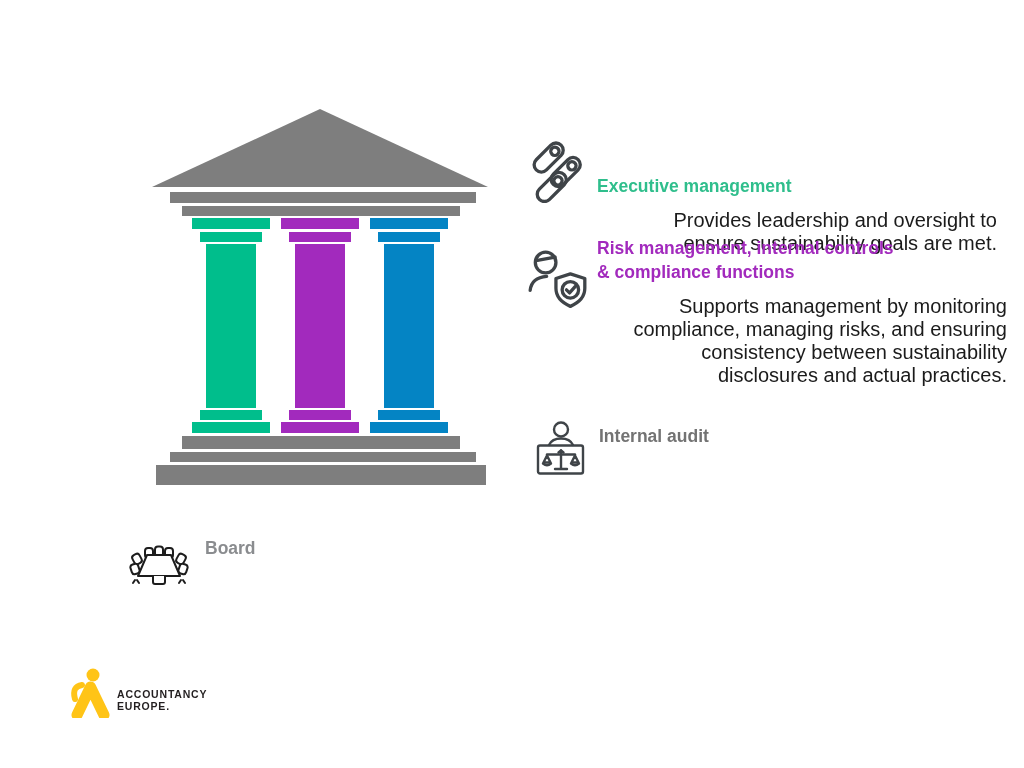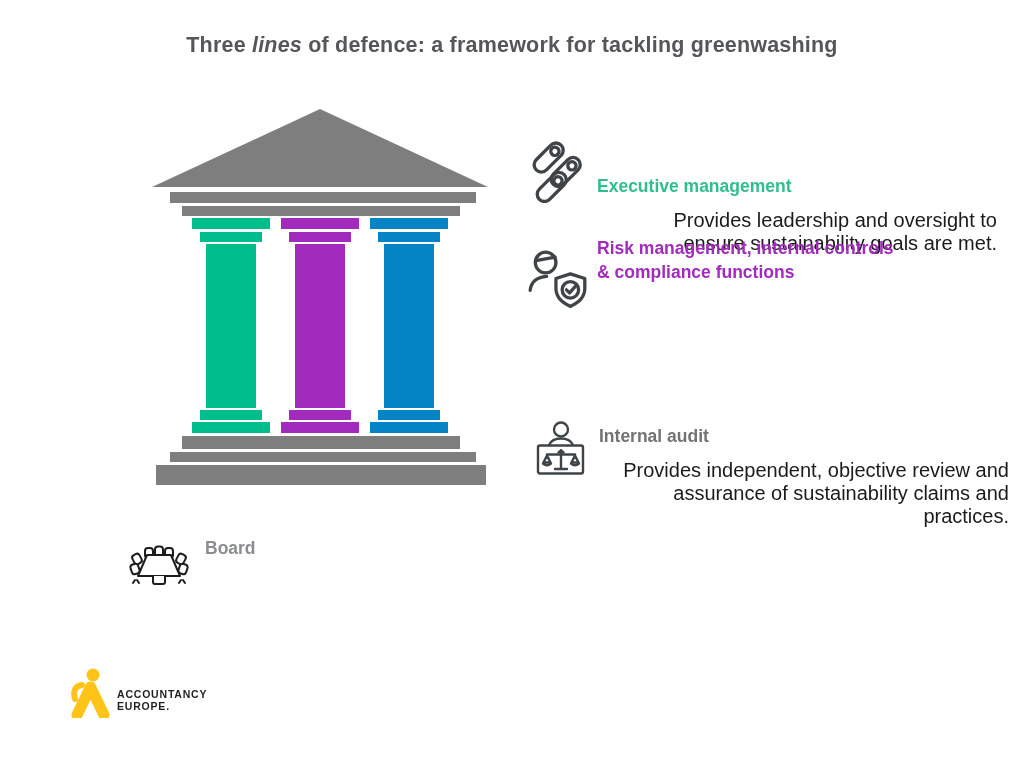--- a/index.html
+++ b/index.html
@@ -67,23 +67,20 @@
     color: #231F20;
     letter-spacing: 0.8px;
     line-height: 12.5px;
   }
 </style>
 </head>
 <body>
 
 <div class="canvas">
 
-  <div class="title">
-    <span>Three </span><span class="ital">lines</span><span> of defence: a framework for tackling greenwashing</span>
-  </div>
 
   <svg class="temple-svg" viewBox="0 0 340 380">
 
     <g fill="#7E7E7E">
       <polygon points="170,4 338,82 2,82"></polygon>
       <rect x="20" y="87" width="306" height="11"></rect>
       <rect x="32" y="101" width="278" height="10"></rect>
       <rect x="32" y="331" width="278" height="13"></rect>
       <rect x="20" y="347" width="306" height="10"></rect>
       <rect x="6" y="360" width="330" height="20"></rect>
@@ -142,42 +139,43 @@
       <path d="M 10.8 13.2 L 29.2 9.8"></path>
       <path d="M 5 42 Q 6.5 29.5 21 28.5"></path>
       <path d="M 44 26 L 58 30.5 V 40 Q 58 51.5 44 57.5 Q 30 51.5 30 40 V 30.5 Z"></path>
       <circle cx="44" cy="41.5" r="8"></circle>
       <path d="M 40.2 41.5 L 43.2 44.5 L 48.8 38.2"></path>
     </g>
   </svg>
   <div class="sec-text" style="left:597px; top:236px; width:410px;">
     <div class="sec-heading heading-purple">Risk management, internal controls
 &amp; compliance functions</div>
+    <div class="sec-body">Supports management by monitoring
+compliance, managing risks, and ensuring
+consistency between sustainability
+disclosures and actual practices.</div>
   </div>
 
   <svg class="section-icon" style="left:534px; top:421px; width:52px; height:56px;" viewBox="0 0 52 56">
     <g class="icon-stroke-thin">
       <circle cx="27" cy="8.5" r="7"></circle>
       <path d="M 15 24 Q 18 17.5 27 17.5 Q 36 17.5 39 24"></path>
       <rect x="4" y="24.5" width="45" height="28" rx="2"></rect>
       <path d="M 13 33.5 H 41"></path>
       <path d="M 27 29.5 V 47"></path>
       <path d="M 27 29.5 L 24.5 31.5 M 27 29.5 L 29.5 31.5"></path>
       <path d="M 21 48 H 33"></path>
       <path d="M 13 34.5 L 9.5 41.5 H 16.5 Z"></path>
       <path d="M 9 42.5 Q 13 46 17 42.5"></path>
       <path d="M 41 34.5 L 37.5 41.5 H 44.5 Z"></path>
       <path d="M 37 42.5 Q 41 46 45 42.5"></path>
     </g>
   </svg>
   <div class="sec-text" style="left:599px; top:424px; width:410px;">
     <div class="sec-heading heading-blue">Internal audit</div>
-    <div class="sec-body">Provides independent, objective review and
-assurance of sustainability claims and
-practices.</div>
   </div>
 
   <svg class="section-icon" style="left:129px; top:543px; width:60px; height:52px;" viewBox="0 0 60 52">
     <g class="icon-black">
 
       <rect x="16" y="5" width="8" height="10" rx="3" fill="#fff"></rect>
       <rect x="26" y="3.5" width="8" height="10" rx="3" fill="#fff"></rect>
       <rect x="36" y="5" width="8" height="10" rx="3" fill="#fff"></rect>
       <g transform="rotate(-28 8 16)">
           <rect x="4" y="11" width="8" height="10" rx="3" fill="#fff"></rect>

